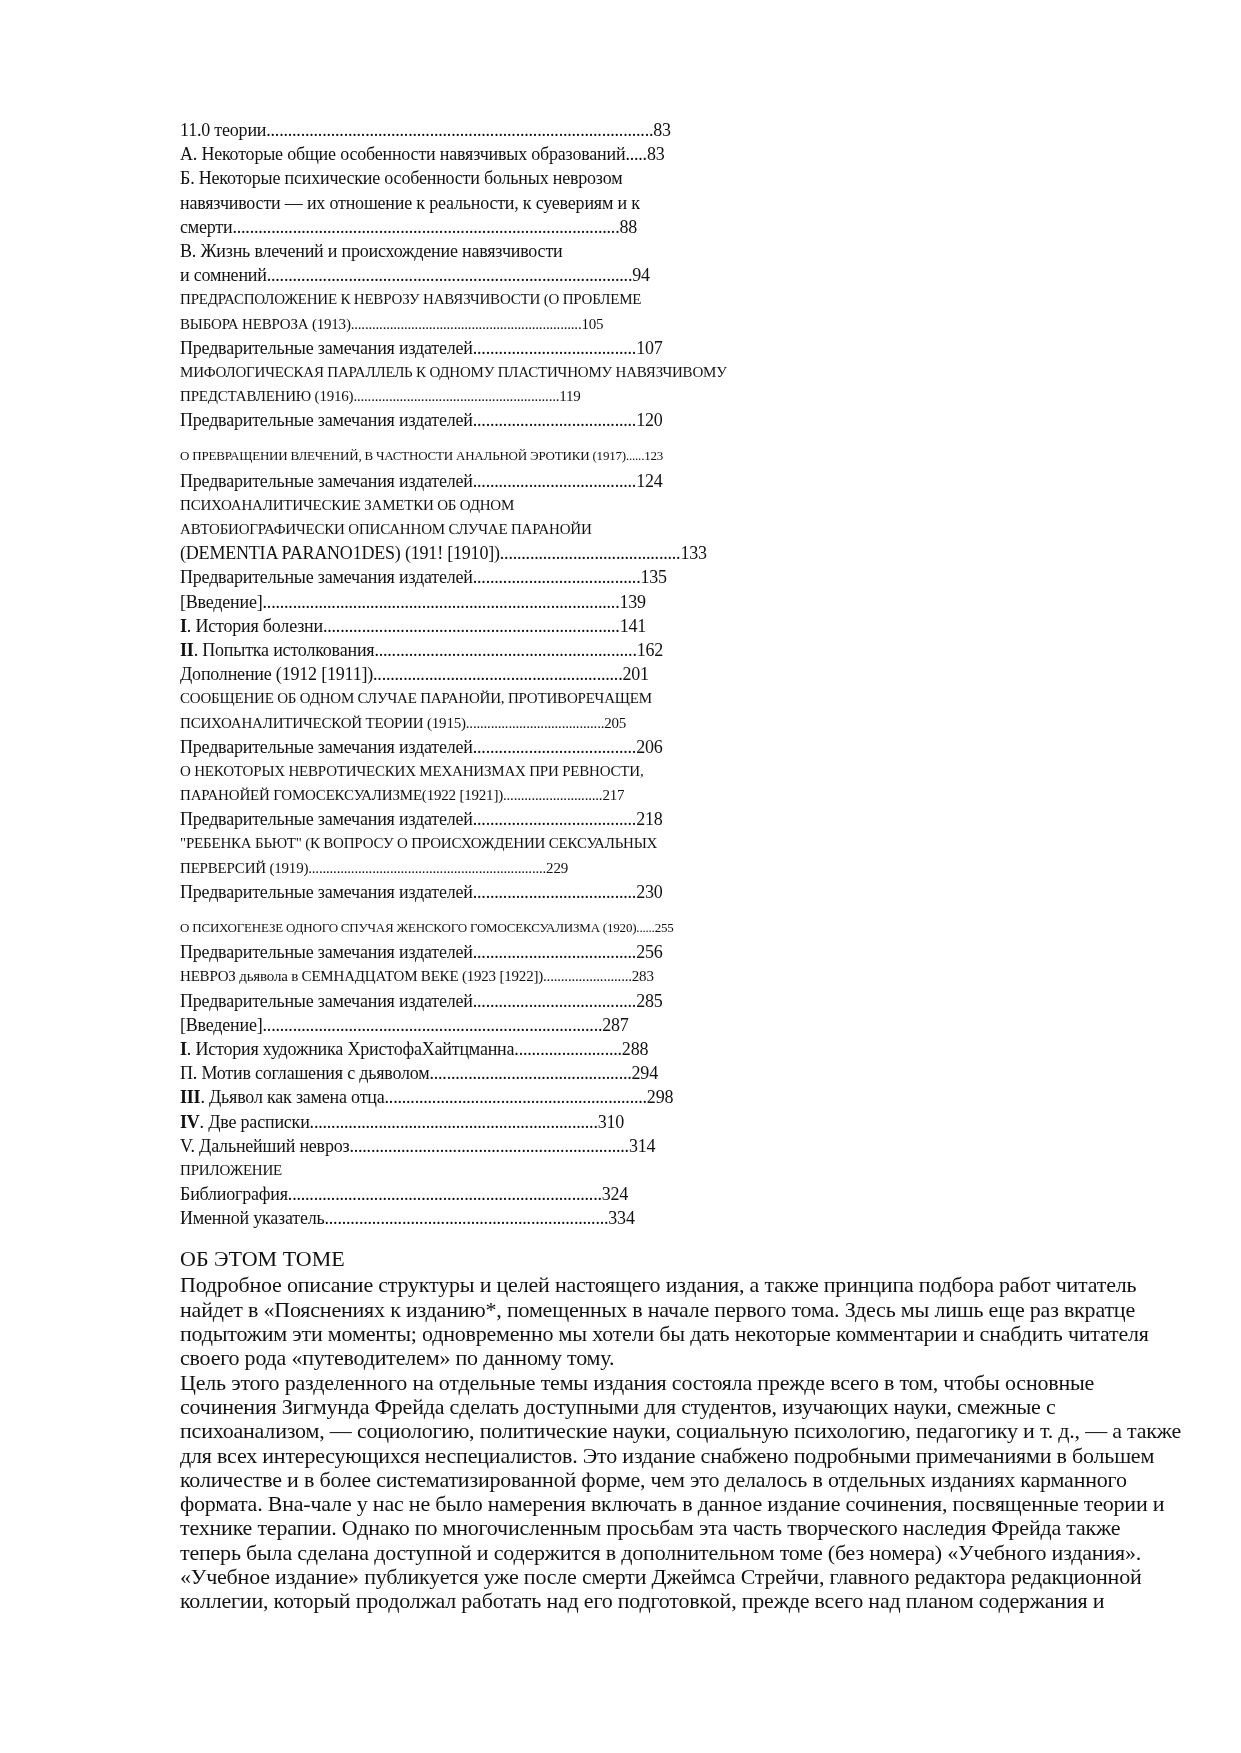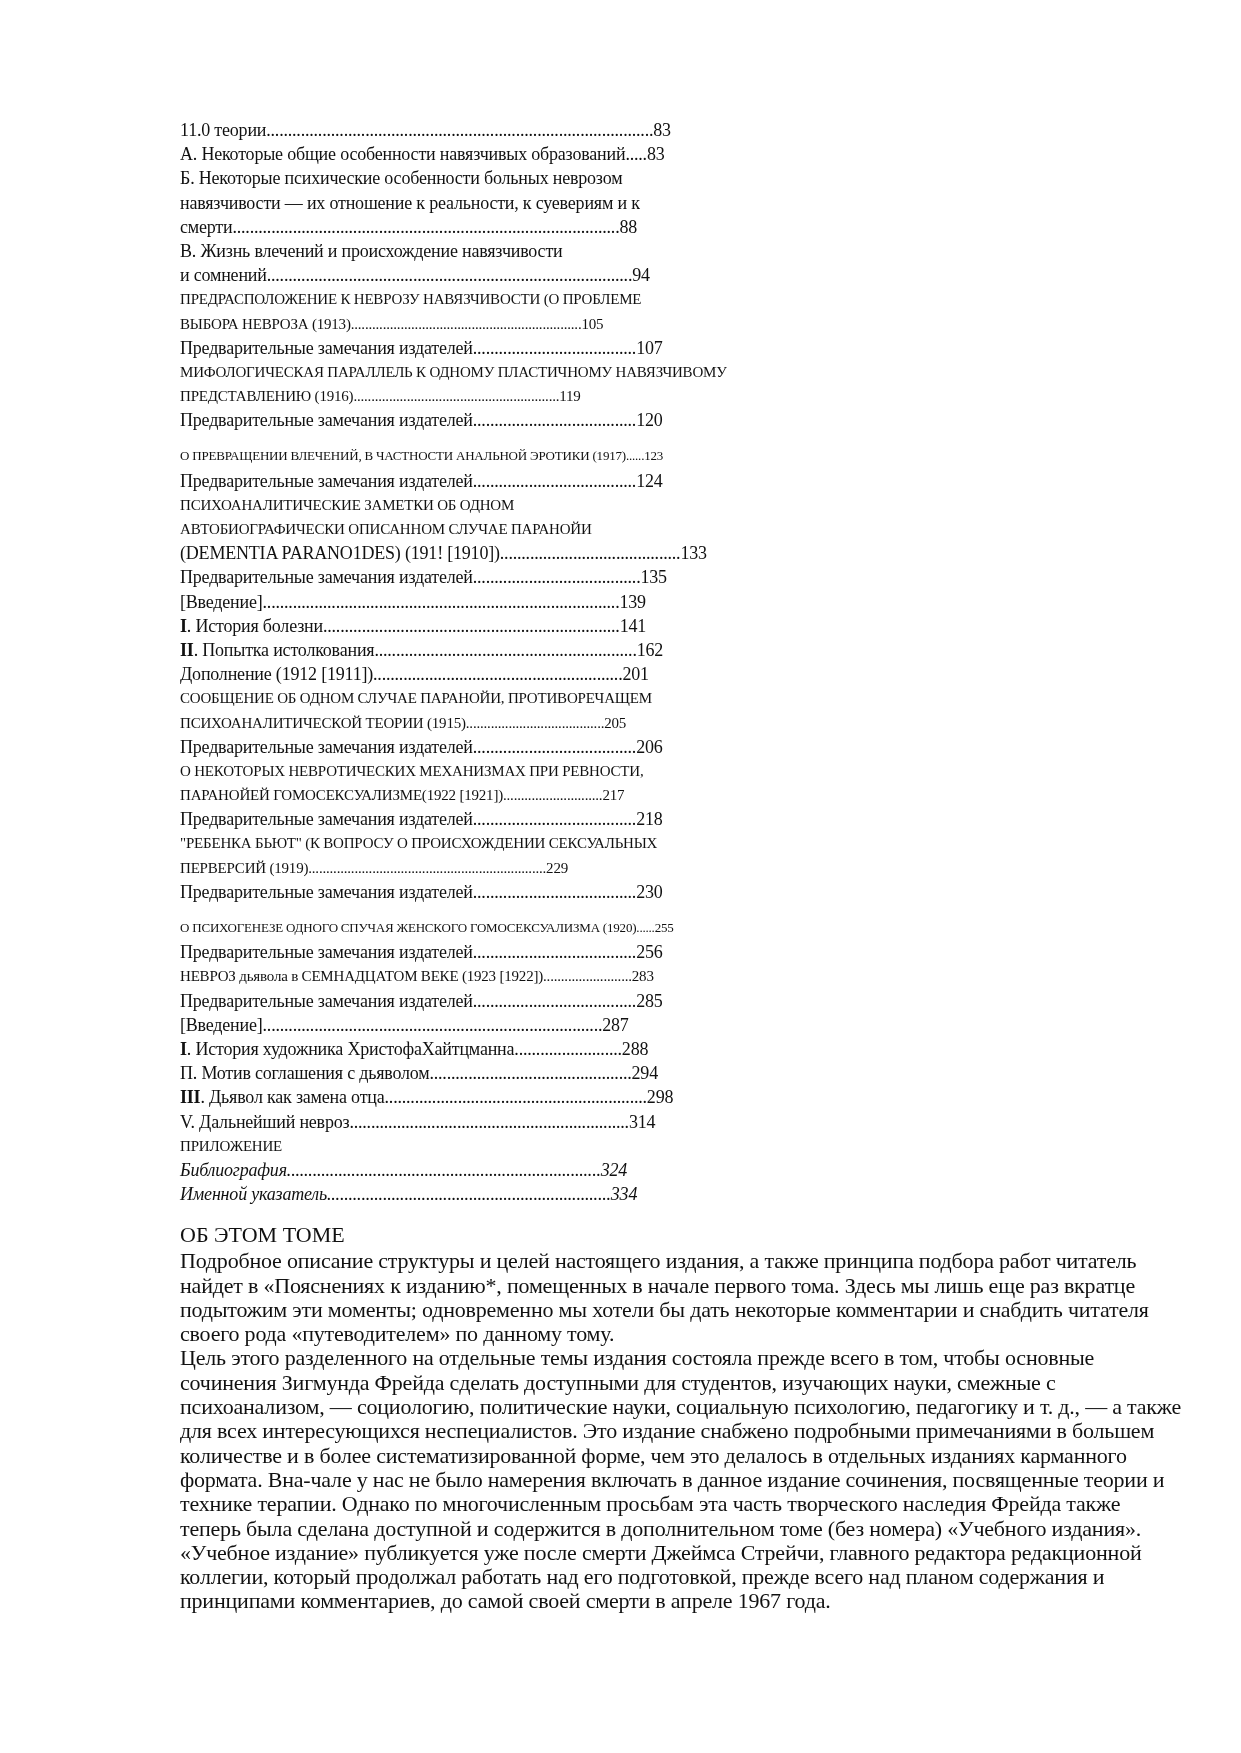--- a/index.html
+++ b/index.html
@@ -5,21 +5,21 @@
     html, body { margin: 0; padding: 0; background: #ffffff; }
     body { width: 1241px; height: 1753px; position: relative; overflow: hidden; }
     .page {
       position: absolute; left: 180px; top: 118px; width: 1000px;
       font-family: "Liberation Serif", serif; color: #111111;
       font-size: 18px; letter-spacing: -0.2px;
     }
     .toc-line { height: 24.2px; line-height: 24px; white-space: nowrap; }
     .toc-line.sc { font-size: 15px; }
     .toc-line.tiny { font-size: 13px; margin-top: 12px; }
-    .toc-line.it { font-style: italic; }
+    .toc-line.it { }
     .toc-line b { font-weight: bold; }
     .heading { font-size: 22px; line-height: 28px; margin-top: 15px; letter-spacing: 0; }
     .para { font-size: 22px; line-height: 24.3px; white-space: nowrap; }
   </style>
 </head>
 <body>
 
 <div class="page">
   <div id="toc">
       <div class="toc-line"><span>11.0 теории..........................................................................................83</span></div>
@@ -55,20 +55,21 @@
       <div class="toc-line sc"><span>ПЕРВЕРСИЙ (1919)...................................................................229</span></div>
       <div class="toc-line"><span>Предварительные замечания издателей......................................230</span></div>
       <div class="toc-line tiny"><span>О ПСИХОГЕНЕЗЕ ОДНОГО СПУЧАЯ ЖЕНСКОГО ГОМОСЕКСУАЛИЗМА (1920)......255</span></div>
       <div class="toc-line"><span>Предварительные замечания издателей......................................256</span></div>
       <div class="toc-line sc"><span>НЕВРОЗ дьявола в СЕМНАДЦАТОМ ВЕКЕ (1923 [1922]).........................283</span></div>
       <div class="toc-line"><span>Предварительные замечания издателей......................................285</span></div>
       <div class="toc-line"><span>[Введение]...............................................................................287</span></div>
       <div class="toc-line"><b>I</b><span>. История художника ХристофаХайтцманна.........................288</span></div>
       <div class="toc-line"><span>П. Мотив соглашения с дьяволом...............................................294</span></div>
       <div class="toc-line"><b>III</b><span>. Дьявол как замена отца.............................................................298</span></div>
+      <div class="toc-line"><b>IV</b><span>. Две расписки...................................................................310</span></div>
       <div class="toc-line"><span>V. Дальнейший невроз.................................................................314</span></div>
       <div class="toc-line sc"><span>ПРИЛОЖЕНИЕ</span></div>
       <div class="toc-line it"><span>Библиография.........................................................................324</span></div>
       <div class="toc-line it"><span>Именной указатель..................................................................334</span></div>
     </div>
   <div class="heading">ОБ ЭТОМ ТОМЕ</div>
   <div id="p1">
       <div class="para">Подробное описание структуры и целей настоящего издания, а также принципа подбора работ читатель</div>
       <div class="para">найдет в «Пояснениях к изданию*, помещенных в начале первого тома. Здесь мы лишь еще раз вкратце</div>
       <div class="para">подытожим эти моменты; одновременно мы хотели бы дать некоторые комментарии и снабдить читателя</div>
@@ -78,15 +79,14 @@
       <div class="para">Цель этого разделенного на отдельные темы издания состояла прежде всего в том, чтобы основные</div>
       <div class="para">сочинения Зигмунда Фрейда сделать доступными для студентов, изучающих науки, смежные с</div>
       <div class="para">психоанализом, — социологию, политические науки, социальную психологию, педагогику и т. д., — а также</div>
       <div class="para">для всех интересующихся неспециалистов. Это издание снабжено подробными примечаниями в большем</div>
       <div class="para">количестве и в более систематизированной форме, чем это делалось в отдельных изданиях карманного</div>
       <div class="para">формата. Вна-чале у нас не было намерения включать в данное издание сочинения, посвященные теории и</div>
       <div class="para">технике терапии. Однако по многочисленным просьбам эта часть творческого наследия Фрейда также</div>
       <div class="para">теперь была сделана доступной и содержится в дополнительном томе (без номера) «Учебного издания».</div>
       <div class="para">«Учебное издание» публикуется уже после смерти Джеймса Стрейчи, главного редактора редакционной</div>
       <div class="para">коллегии, который продолжал работать над его подготовкой, прежде всего над планом содержания и</div>
-      <div class="para">принципами комментариев, до самой своей смерти в апреле 1967 года.</div>
     </div>
 </div>
 
 </body></html>

